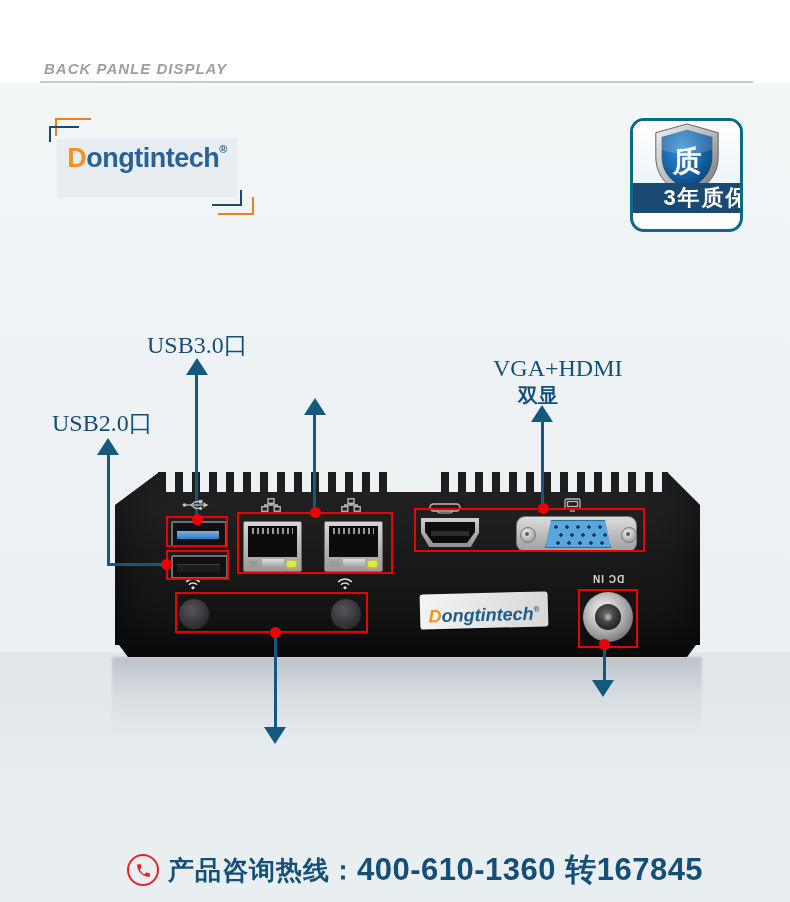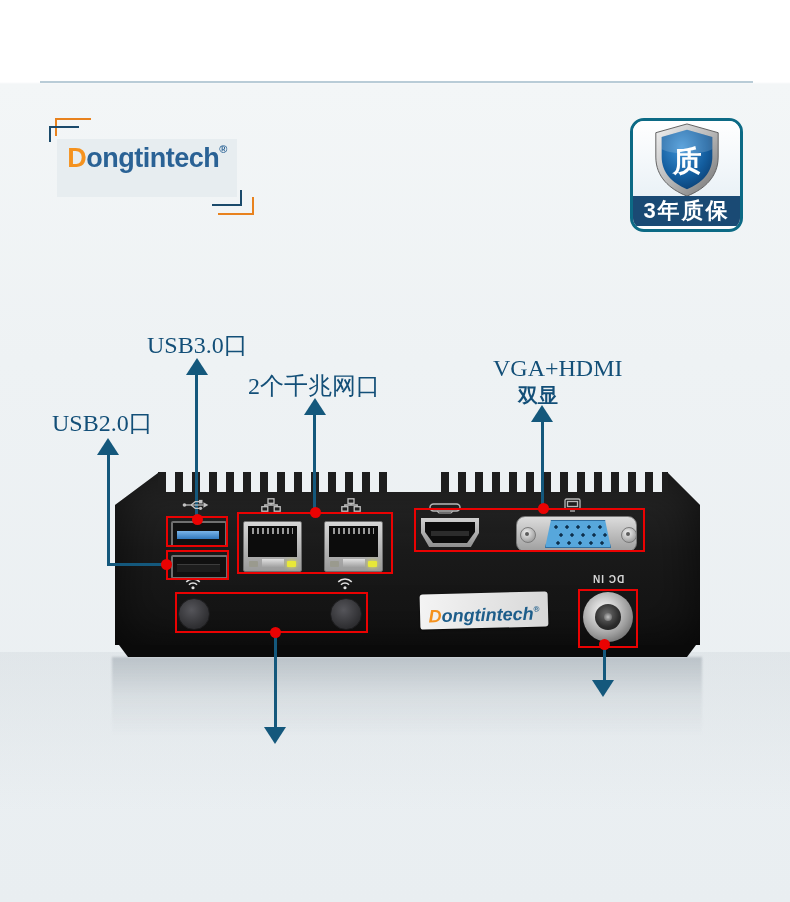--- a/index.html
+++ b/index.html
@@ -25,22 +25,22 @@
   .brk-tl-o { left:55px; top:118px; width:34px; height:16px; border-top:2px solid #e8821e; border-left:2px solid #e8821e; }
   .brk-tl-b { left:49px; top:126px; width:28px; height:14px; border-top:2px solid #1b4a6b; border-left:2px solid #1b4a6b; }
   .brk-br-b { left:212px; top:190px; width:28px; height:14px; border-bottom:2px solid #1b4a6b; border-right:2px solid #1b4a6b; }
   .brk-br-o { left:218px; top:197px; width:34px; height:16px; border-bottom:2px solid #e8821e; border-right:2px solid #e8821e; }
 
   
   .badge { position:absolute; left:630px; top:118px; width:113px; height:114px;
     border:3px solid #0c6a85; border-radius:14px; overflow:hidden; background:#fdfeff; box-sizing:border-box; }
   .badge-top { position:absolute; left:0; top:0; width:100%; height:78px;
     background:linear-gradient(180deg,#ffffff,#e9f1f6); display:flex; align-items:center; justify-content:center; }
-  .badge-band { position:absolute; left:0; bottom:3px; width:100%; height:30px; background:#1a4a74;
-    color:#ffffff; font-size:22px; font-weight:bold; text-align:center; line-height:30px; letter-spacing:2px; }
+  .badge-band { position:absolute; left:0; bottom:16px; width:100%; height:30px; background:#1a4a74;
+    color:#ffffff; font-size:22px; font-weight:bold; text-align:center; line-height:30px; letter-spacing:2px;padding-left:20px; }
 
   
   .lbl { position:absolute; color:#134f78; font-family:"Liberation Serif","DejaVu Serif",serif;
     font-weight:400; font-size:24px; white-space:nowrap; }
   .aline { position:absolute; width:3px; background:#14587c; }
   .hline { position:absolute; height:3px; background:#14587c; }
   .arr-up { position:absolute; width:0; height:0; border-left:11px solid transparent;
     border-right:11px solid transparent; border-bottom:17px solid #14587c; }
   .arr-down { position:absolute; width:0; height:0; border-left:11px solid transparent;
     border-right:11px solid transparent; border-top:17px solid #14587c; }
@@ -122,20 +122,21 @@
   .phone-ring { width:28px; height:28px; border:2px solid #e2242a; border-radius:50%;
     display:flex; align-items:center; justify-content:center; margin-right:9px; }
   .hot-label { font-size:26px; font-weight:bold; color:#134f78; letter-spacing:1px; }
   .hot-number { font-size:31px; font-weight:bold; color:#134f78; letter-spacing:0.5px; }
 </style>
 </head>
 <body>
 
 <div class="canvas">
 
+  <div class="subtitle">BACK PANLE DISPLAY</div>
   <div class="divider"></div>
 
   <div class="brk brk-tl-o"></div>
   <div class="brk brk-tl-b"></div>
   <div class="logo-box">
     <div class="logo-line1"><span class="logo-d">D</span><span>ongtintech</span><span class="logo-reg">®</span></div>
   </div>
   <div class="brk brk-br-b"></div>
   <div class="brk brk-br-o"></div>
 
@@ -299,19 +300,27 @@
   <div class="aline" style="left:541px;top:421px;height:88px;"></div>
   <div class="arr-up" style="left:531px;top:405px;"></div>
 
   <div class="aline" style="left:274px;top:633px;height:95px;"></div>
   <div class="arr-down" style="left:264px;top:727px;"></div>
 
   <div class="aline" style="left:603px;top:647px;height:34px;"></div>
   <div class="arr-down" style="left:592px;top:680px;"></div>
 
   <div class="lbl" style="left:147px;top:329px;">USB3.0口</div>
-  <div class="lbl" style="left:248px;top:370px;">2个千兆网口</div>
   <div class="lbl" style="left:52px;top:407px;">USB2.0口</div>
   <div class="lbl" style="left:493px;top:355px;">VGA+HDMI</div>
   <div class="lbl" style="left:518px;top:382px;font-size:20px;font-weight:bold;">双显</div>
 
+  <div class="hotline">
+    <div class="phone-ring">
+      <svg width="17" height="17" viewBox="0 0 24 24" fill="#e2242a">
+        <path d="M6.62 10.79c1.44 2.83 3.76 5.14 6.59 6.59l2.2-2.21c.27-.26.66-.36 1.01-.24 1.12.37 2.33.57 3.58.57.55 0 1 .45 1 1V20c0 .55-.45 1-1 1-9.39 0-17-7.61-17-17 0-.55.45-1 1-1h3.5c.55 0 1 .45 1 1 0 1.25.2 2.46.57 3.58.11.35.02.74-.25 1.01l-2.2 2.2z"></path>
+      </svg>
+    </div>
+    <span class="hot-label">产品咨询热线：</span>
+    <span class="hot-number">400-610-1360 转167845</span>
+  </div>
 
 </div>
 
 </body></html>

